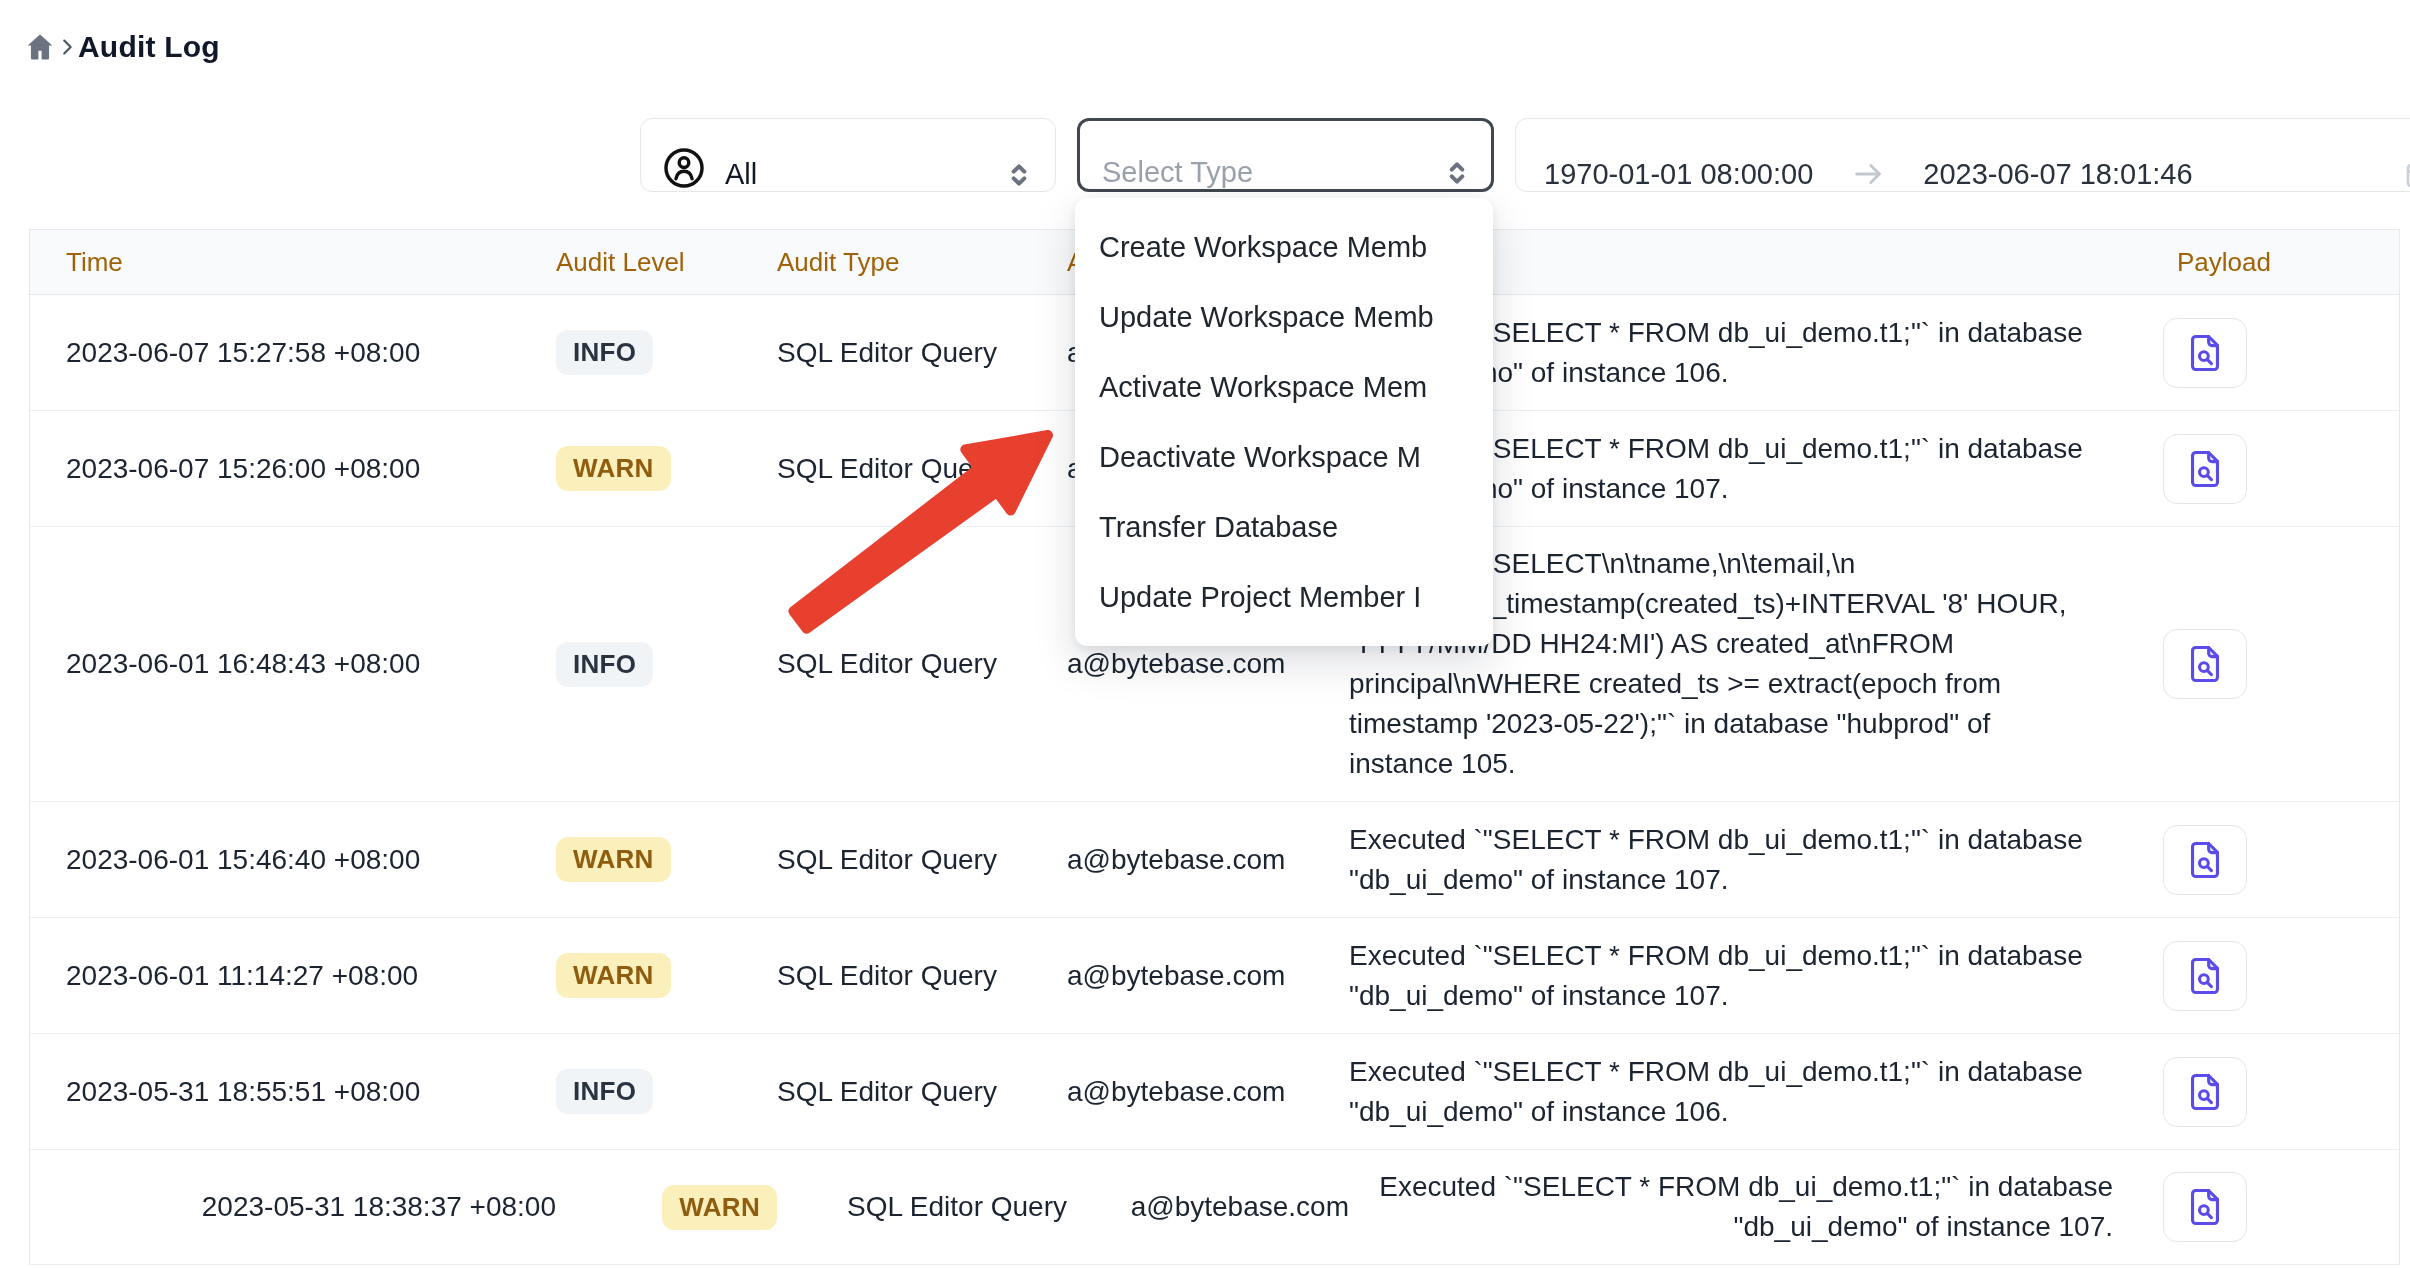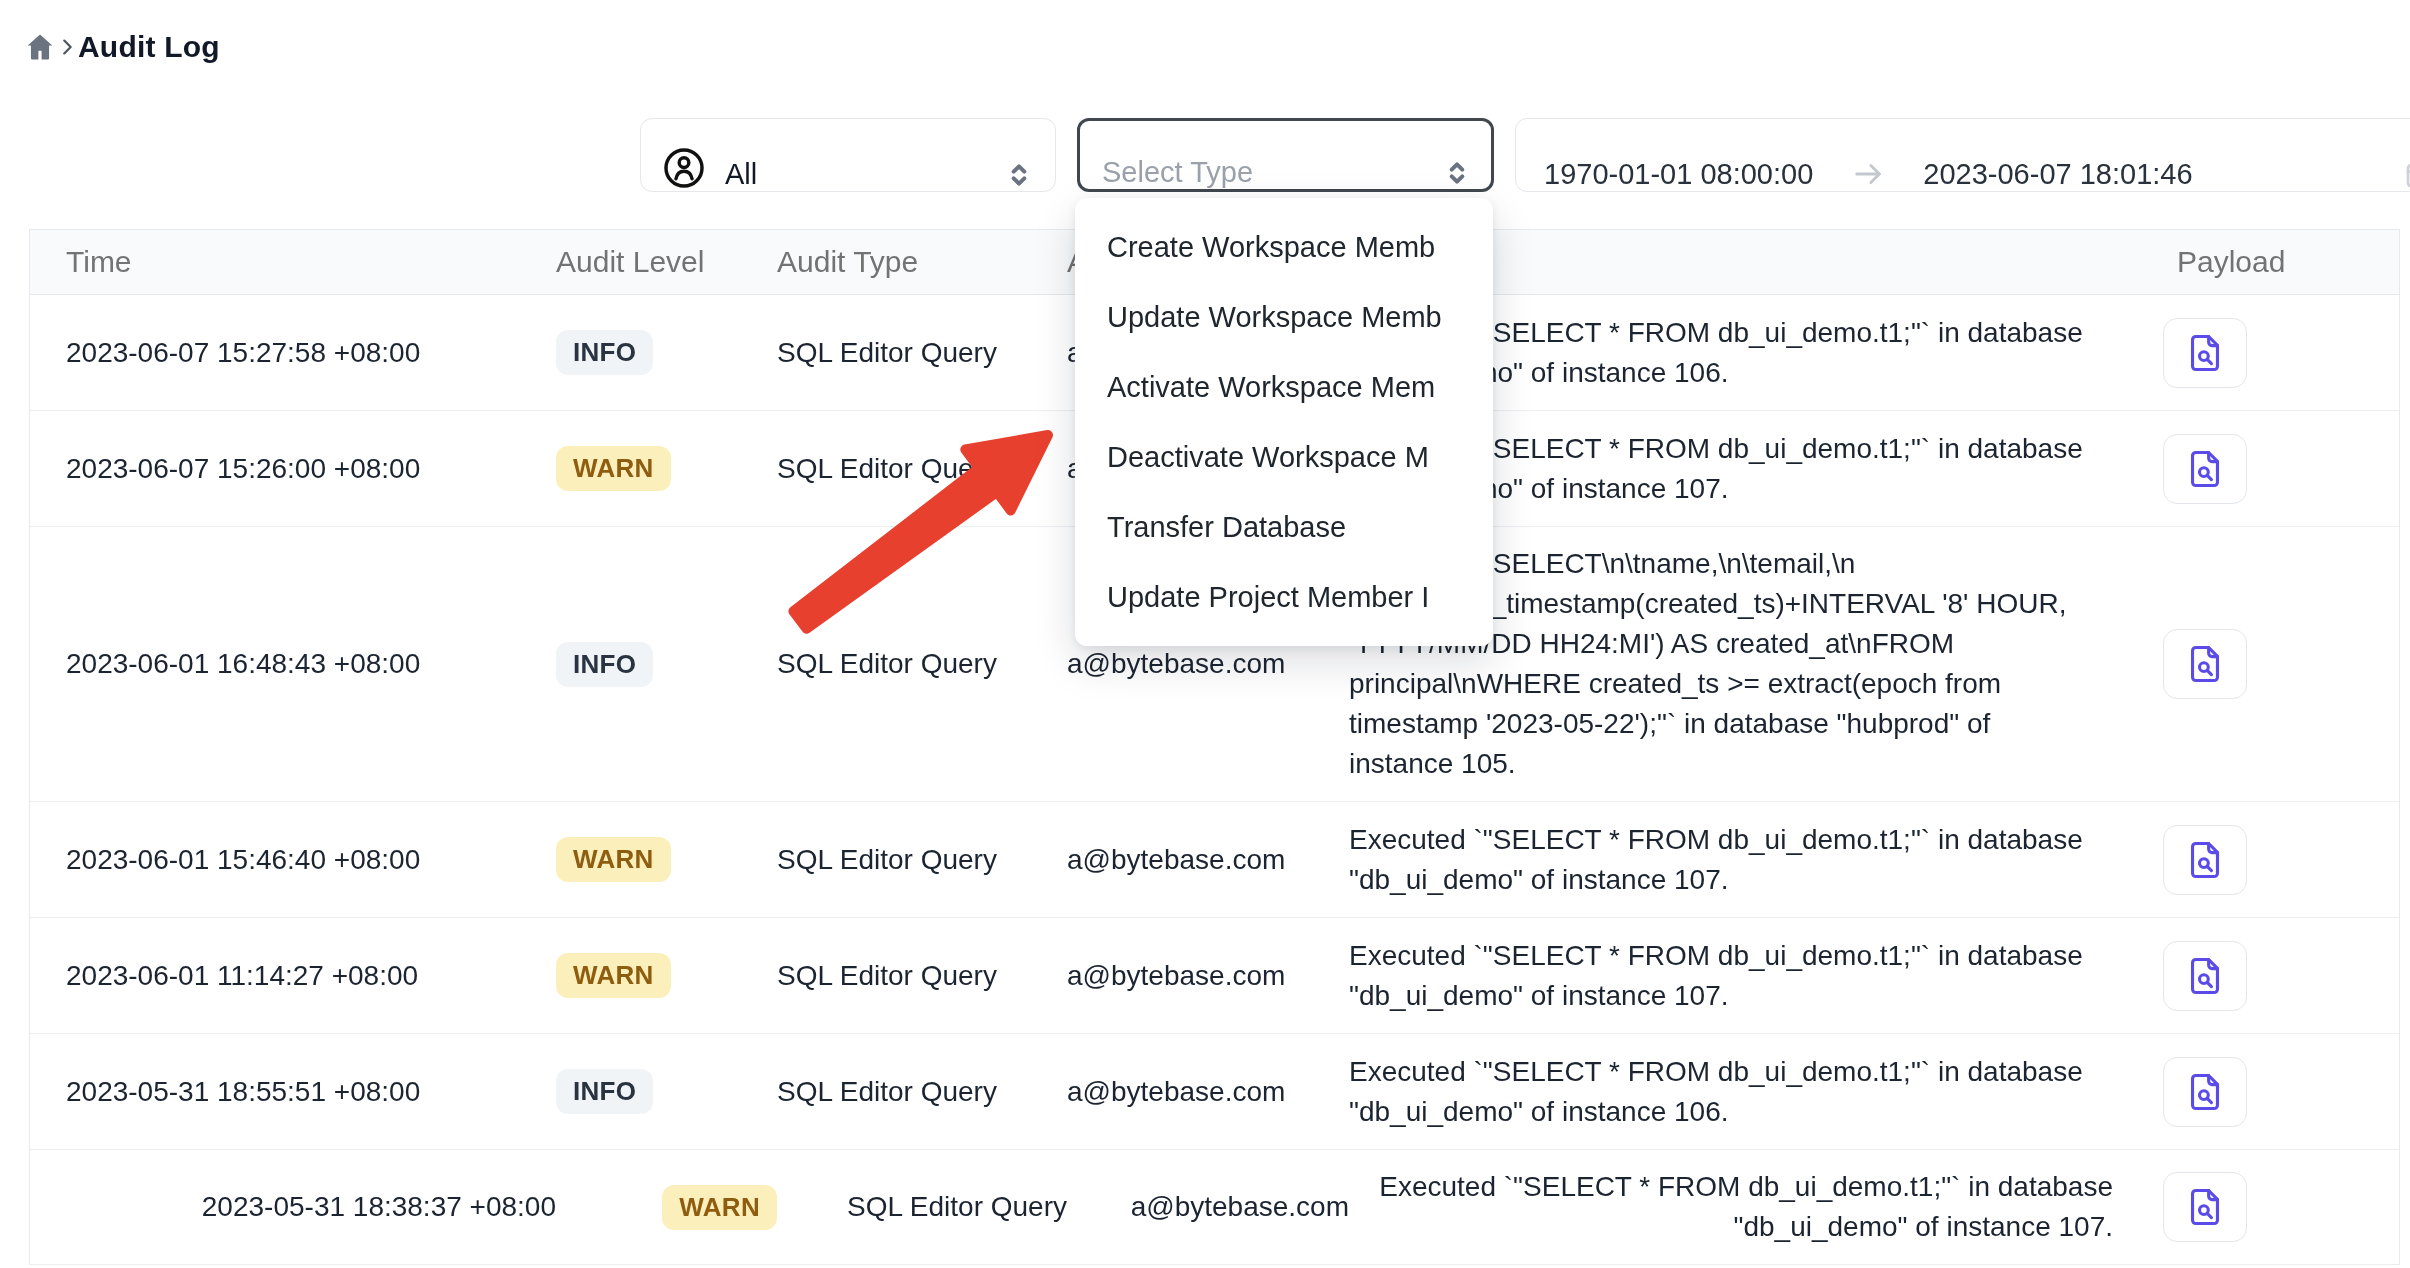--- a/index.html
+++ b/index.html
@@ -22,29 +22,29 @@
   .spacer { flex:1; }
   .date-range { width:944px; padding:0 24px 0 28px; }
   .date-text { font-size:29px; color:#29313c; }
   .date-range .arrow { margin:0 38px; }
 
   
   .type-dropdown { position:absolute; left:1075px; top:198px; width:418px; background:#fff;
                    border-radius:12px; padding:14px 0;
                    box-shadow:0 16px 44px rgba(15,23,42,.14), 0 3px 10px rgba(15,23,42,.08);
                    z-index:30; }
-  .type-option { height:70px; display:flex; align-items:center; padding:0 32px; font-size:29px;
+  .type-option { height:70px; display:flex; align-items:center; padding:0 24px; font-size:29px;
                  color:#20262e; white-space:nowrap; overflow:hidden; cursor:pointer; }
 
   
   .audit-table { position:absolute; left:29px; top:229px; width:2371px;
                  border:1px solid #e7e9ee; border-bottom:none; background:#fff; z-index:1; }
   .thead, .trow { display:grid; grid-template-columns:526px 221px 290px 282px 784px 268px; align-items:center; }
   .thead { height:65px; background:#f8fafb; border-bottom:1px solid #e5e7eb;
-           font-size:30px; font-weight:500; color:#737373; }
+           font-size:26px; font-weight:500; color:#a16207; }
   .thead .c-time { padding-left:36px; }
   .thead .c-payload { padding-left:44px; }
   .trow { min-height:116px; border-bottom:1px solid #eceff2; font-size:28px; color:#1b2430; }
   .trow:last-of-type { min-height:101px;text-align:right; }
   .cell-time { padding-left:36px; white-space:nowrap; }
   .badge { display:inline-flex; align-items:center; padding:7px 17px; border-radius:12px;
            font-size:26px; font-weight:700; letter-spacing:.3px; }
   .badge.info { background:#f1f4f6; color:#2a3441; }
   .badge.warn { background:#fbf0bb; color:#8f5d10; }
   .cell-comment { white-space:pre-line; line-height:40px; padding:17px 20px 17px 0; }

